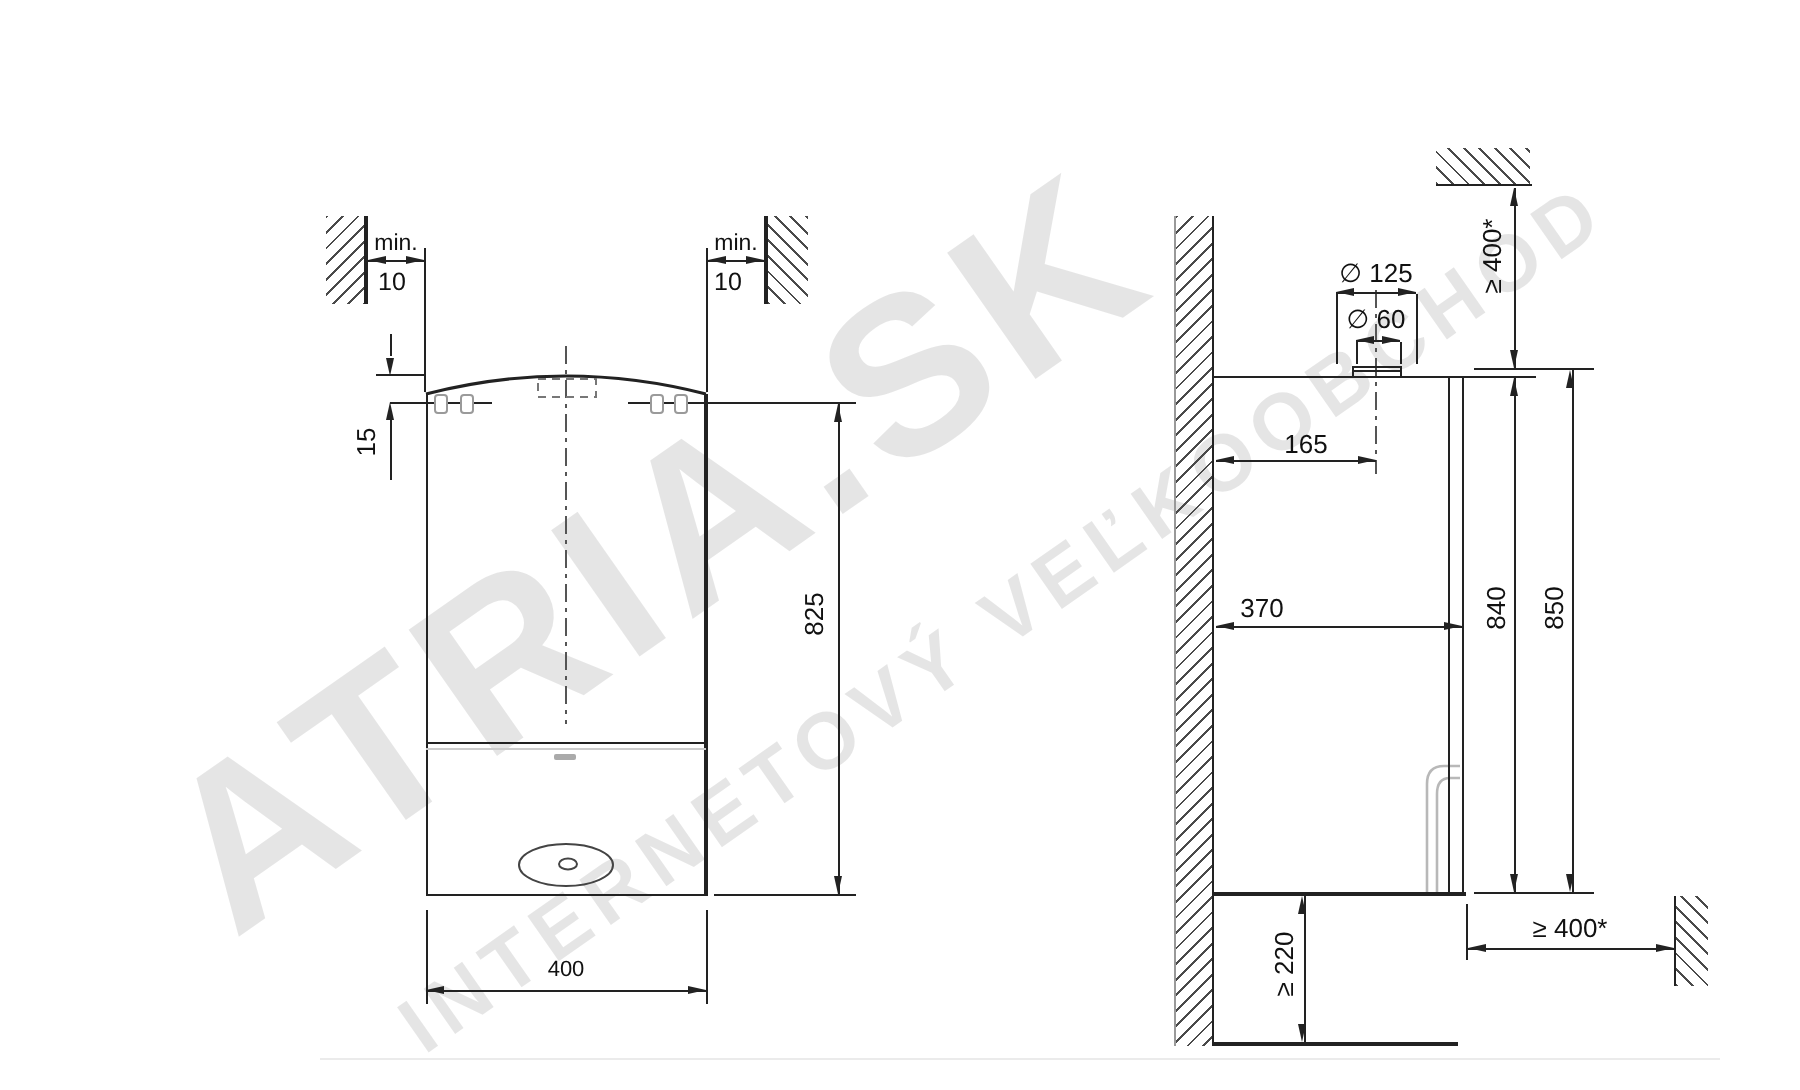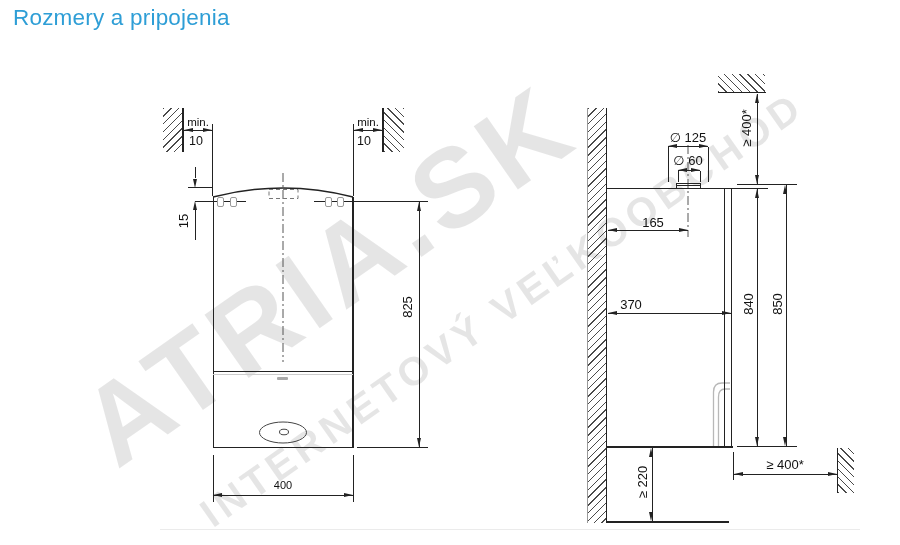--- a/index.html
+++ b/index.html
@@ -41,21 +41,20 @@
   .logo{position:absolute;width:11px;height:3px;background:#aaa;border-radius:1px;z-index:3;}
 </style>
 </head>
 <body>
 
 <div class="canvas">
 
   <div class="wm wm1">ATRIA.SK</div>
   <div class="wm wm2">INTERNETOVÝ VEĽKOOBCHOD</div>
 
-  <h1 class="title">Rozmery a pripojenia</h1>
 
   <svg class="overlay" width="900" height="545" viewBox="0 0 900 545">
     <path class="s15" d="M213,197 Q283,179 353,197"></path>
     <line class="cl" x1="283" y1="173" x2="283" y2="362"></line>
     <rect class="dash" x="269" y="189.5" width="29" height="9"></rect>
     <ellipse class="s1" cx="283" cy="432.5" rx="23.5" ry="10.5"></ellipse>
     <ellipse class="s1" cx="284" cy="432" rx="4.5" ry="2.8"></ellipse>
     <line class="cl" x1="688" y1="145" x2="688" y2="237"></line>
     <path class="pipe" d="M713.5,446 L713.5,392 Q713.5,383 722,383 L730,383"></path>
     <path class="pipe" d="M718.5,446 L718.5,397 Q718.5,389 725,389 L730,389"></path>

